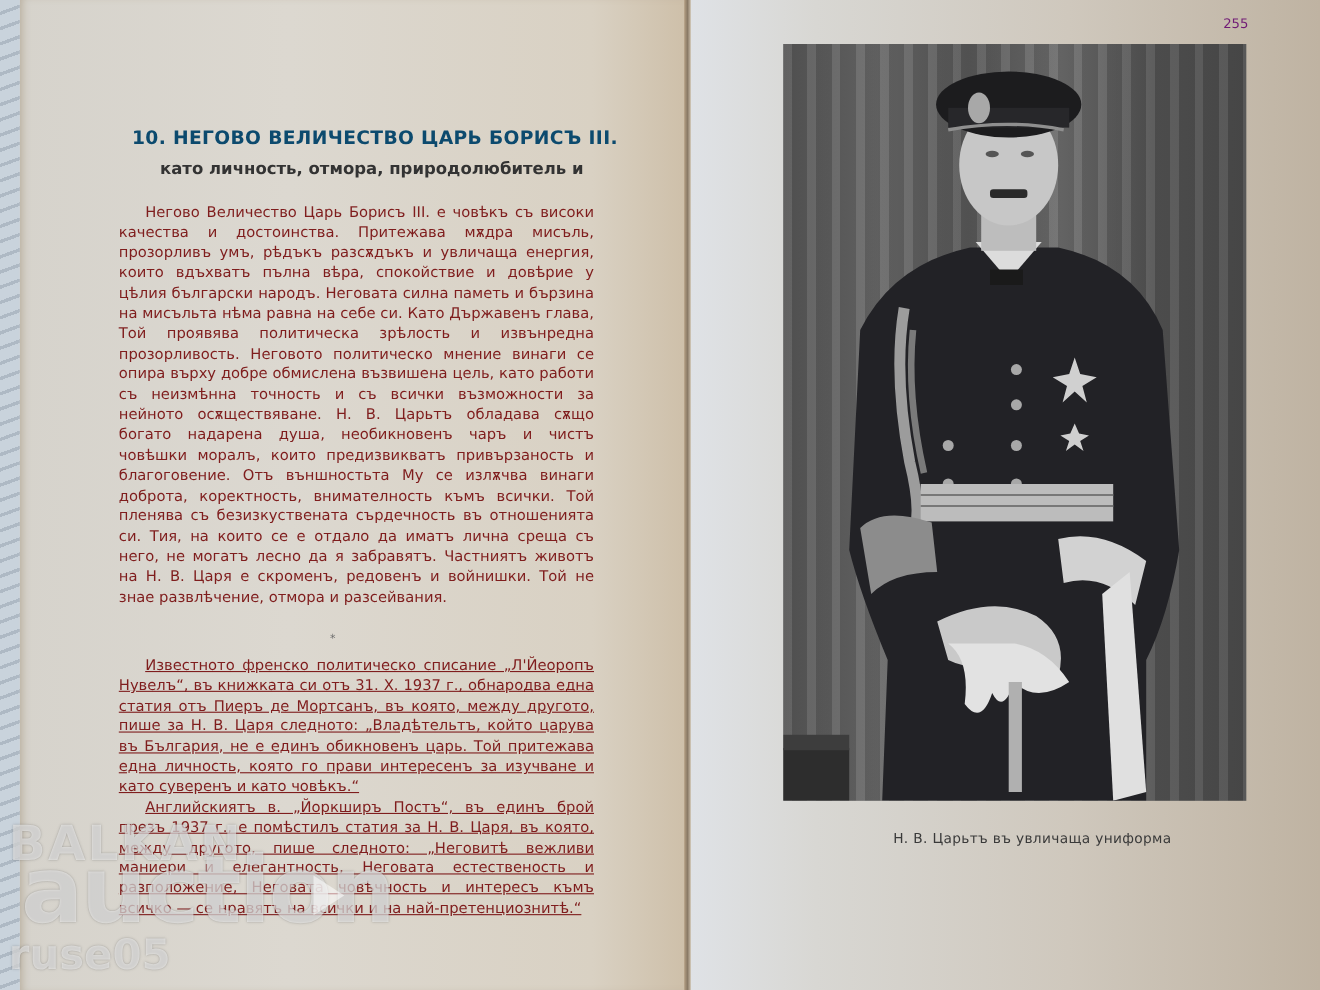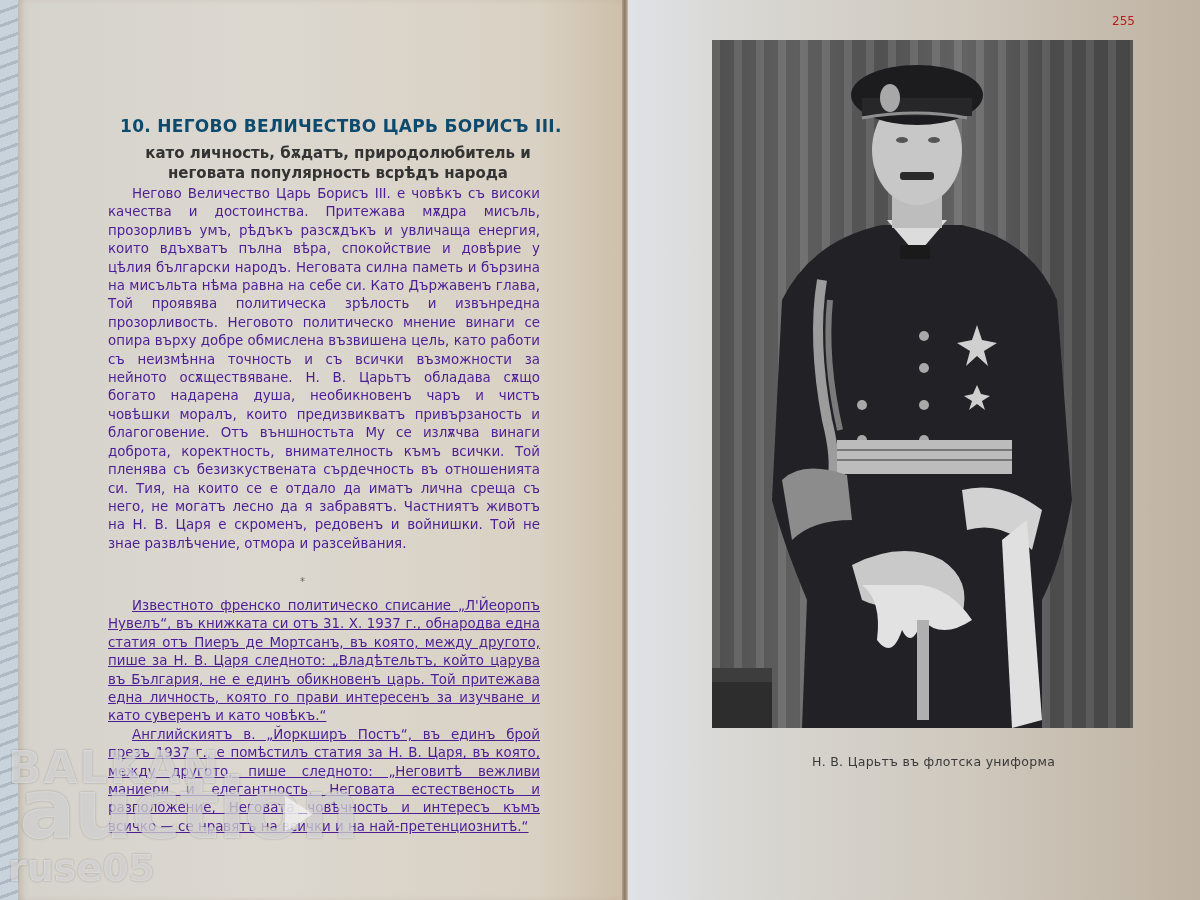--- a/index.html
+++ b/index.html
@@ -29,30 +29,30 @@
     position:absolute; left:120px; top:116px; width:420px;
     font-size:17px; letter-spacing:0.3px; color:#0c4a6e; font-weight:bold;
     white-space:nowrap;
   }
   .chapter-sub {
     position:absolute; left:138px; top:143px; width:400px;
     font-size:15px; font-weight:bold; color:#333; text-align:center; line-height:20px;
   }
   .body-col {
     position:absolute; left:108px; width:432px;
-    font-size:13.4px; line-height:18.4px; color:#4c1d95; text-align:justify;
+    font-size:13.4px; line-height:18.4px; color:#7f1d1d; text-align:justify;
   }
   .body-col p { margin:0; text-indent:24px; }
   .para1 { top:185px; }
   .asterisk {
     position:absolute; left:300px; top:576px; font-size:10px; color:#666;
   }
   .para3 { top:597px;text-decoration:underline; }
   .page-number {
-    position:absolute; left:1112px; top:14px; font-size:12px; color:#b91c1c;
+    position:absolute; left:1112px; top:14px; font-size:12px; color:#701a75;
   }
   .photo {
     position:absolute; left:712px; top:40px; width:421px; height:688px;
     background:linear-gradient(90deg,#585858,#6a6a6a 20%,#5a5a5a 40%,#6e6e6e 60%,#545454 80%,#4e4e4e);
     overflow:hidden;
   }
   .photo .curtain {
     position:absolute; inset:0;
     background:repeating-linear-gradient(90deg,rgba(255,255,255,0.06) 0 8px,rgba(0,0,0,0.10) 8px 22px);
   }
@@ -77,22 +77,21 @@
 <body>
 
 <div class="desk-strip"></div>
 
 <div class="page-left"></div>
 <div class="gutter"></div>
 <div class="page-right"></div>
 
 <div class="chapter-title">10. НЕГОВО ВЕЛИЧЕСТВО ЦАРЬ БОРИСЪ III.</div>
 <div class="chapter-sub">
-  <div>като личность, бѫдатъ, природолюбитель и</div>
-  <div>неговата популярность всрѣдъ народа</div>
+  <div>като личность, отмора, природолюбитель и</div>
 </div>
 
 <div class="body-col para1">
   <p>Негово Величество Царь Борисъ III. е човѣкъ съ високи качества и достоинства. Притежава мѫдра мисъль, прозорливъ умъ, рѣдъкъ разсѫдъкъ и увличаща енергия, които вдъхватъ пълна вѣра, спокойствие и довѣрие у цѣлия български народъ. Неговата силна паметь и бързина на мисъльта нѣма равна на себе си. Като Държавенъ глава, Той проявява политическа зрѣлость и извънредна прозорливость. Неговото политическо мнение винаги се опира върху добре обмислена възвишена цель, като работи съ неизмѣнна точность и съ всички възможности за нейното осѫществяване. Н. В. Царьтъ обладава сѫщо богато надарена душа, необикновенъ чаръ и чистъ човѣшки моралъ, които предизвикватъ привързаность и благоговение. Отъ външностьта Му се излѫчва винаги доброта, коректность, внимателность къмъ всички. Той пленява съ безизкуствената сърдечность въ отношенията си. Тия, на които се е отдало да иматъ лична среща съ него, не могатъ лесно да я забравятъ. Частниятъ животъ на Н. В. Царя е скроменъ, редовенъ и войнишки. Той не знае развлѣчение, отмора и разсейвания.</p>
 </div>
 
 <div class="asterisk">*</div>
 
 <div class="body-col para3">
   <p>Известното френско политическо списание „Л'Йеоропъ Нувелъ“, въ книжката си отъ 31. X. 1937 г., обнародва една статия отъ Пиеръ де Мортсанъ, въ която, между другото, пише за Н. В. Царя следното: „Владѣтельтъ, който царува въ България, не е единъ обикновенъ царь. Той притежава една личность, която го прави интересенъ за изучване и като суверенъ и като човѣкъ.“</p>
@@ -146,18 +145,18 @@
 
     <path d="M140 525 Q190 500 230 520 Q260 540 250 575 Q220 560 200 565 Q170 570 150 560 Z" fill="#c9c9c9"></path>
     <path d="M150 545 Q170 560 165 600 Q180 620 190 590 Q200 610 210 580 Q230 600 260 580 Q240 550 210 545 Z" fill="#e2e2e2"></path>
 
     <rect x="205" y="580" width="12" height="100" fill="#b0b0b0"></rect>
 
     <path d="M315 480 L330 680 L300 688 L290 500 Z" fill="#e0e0e0"></path>
   </svg>
 </div>
 
-<div class="caption">Н. В. Царьтъ въ флотска униформа</div>
+<div class="caption">Н. В. Царьтъ въ увличаща униформа</div>
 
 <div class="watermark wm-1">BALKAN</div>
 <div class="watermark wm-2">auction</div>
 <div class="wm-arrow"></div>
 <div class="watermark wm-3">ruse05</div>
 
 </body></html>

